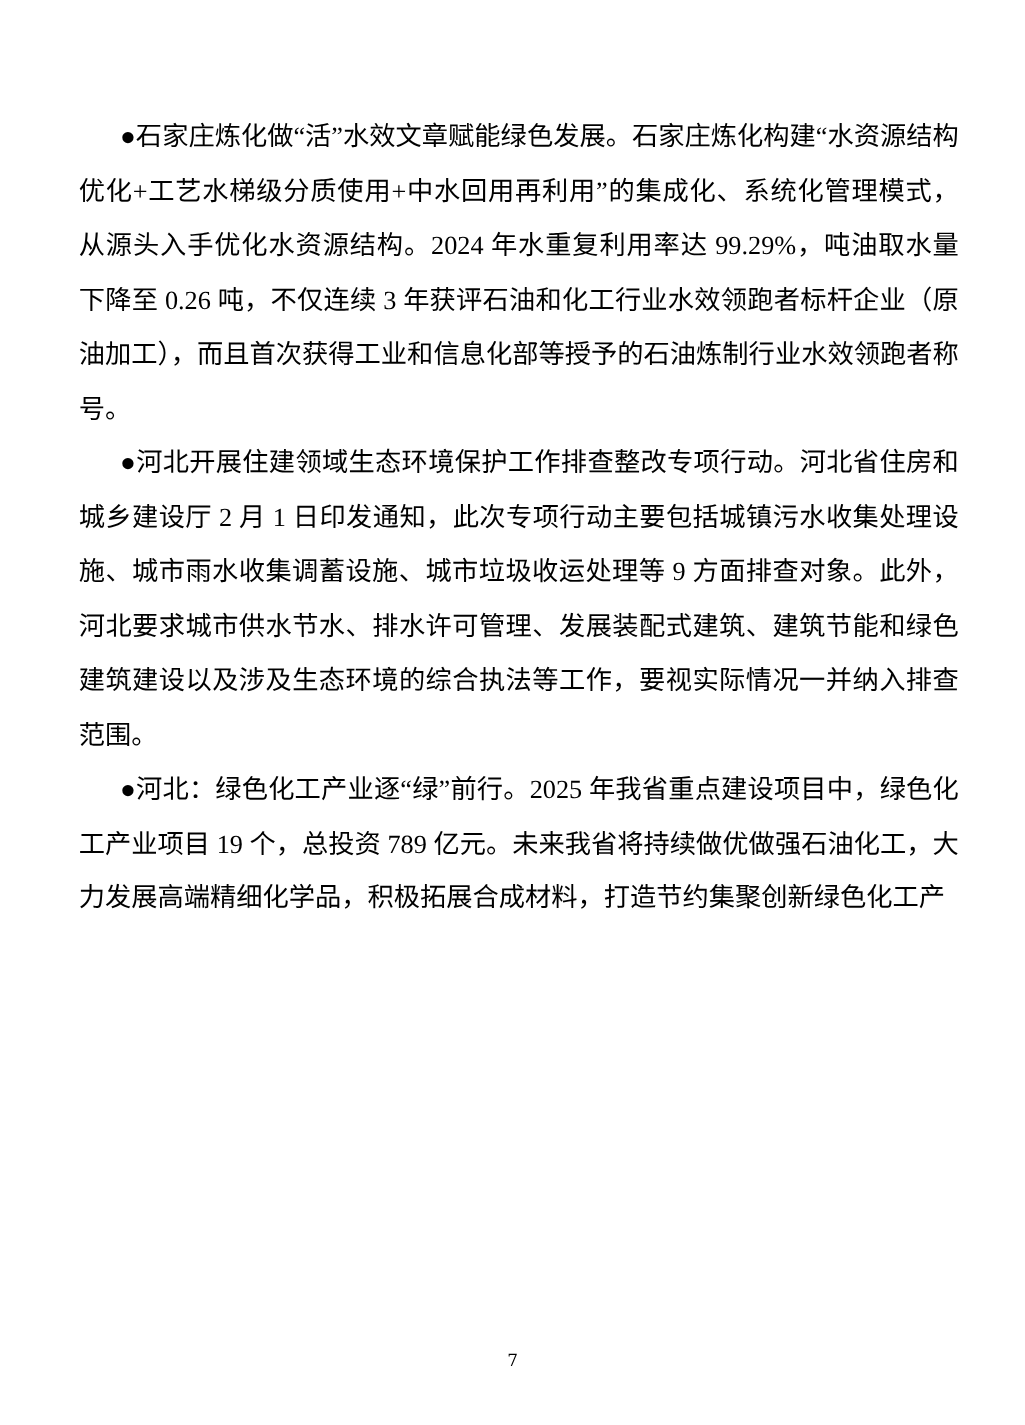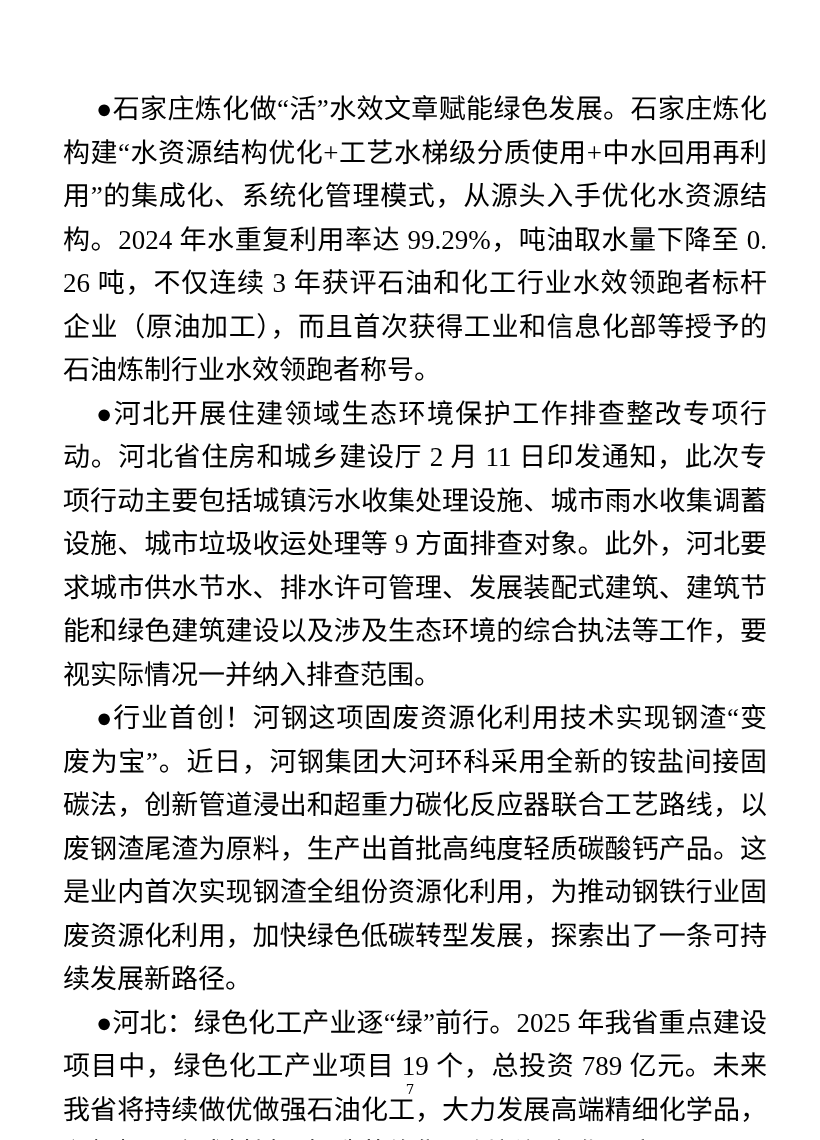--- a/index.html
+++ b/index.html
@@ -24,21 +24,21 @@
   }
   .doc-body {
     position: absolute;
     top: 88px;
     left: 63px;
     right: 53px;
   }
   .para {
     margin: 0;
     padding: 0;
-    font-size: 27px;
+    font-size: 21px;
     line-height: 43.5px;
     text-align: justify;
     text-indent: 33px;
     word-break: break-all;
     color: #000000;
   }
   .page-footer {
     position: absolute;
     top: 1080px;
     left: 0;
@@ -50,20 +50,19 @@
     font-size: 13.5px;
     color: #000000;
   }
 </style>
 </head>
 <body>
 
 <div class="page">
   <div class="doc-body">
     <p class="para">●石家庄炼化做“活”水效文章赋能绿色发展。石家庄炼化构建“水资源结构优化+工艺水梯级分质使用+中水回用再利用”的集成化、系统化管理模式，从源头入手优化水资源结构。2024 年水重复利用率达 99.29%，吨油取水量下降至 0.26 吨，不仅连续 3 年获评石油和化工行业水效领跑者标杆企业（原油加工），而且首次获得工业和信息化部等授予的石油炼制行业水效领跑者称号。</p>
-    <p class="para">●河北开展住建领域生态环境保护工作排查整改专项行动。河北省住房和城乡建设厅 2 月 11 日印发通知，此次专项行动主要包括城镇污水收集处理设施、城市雨水收集调蓄设施、城市垃圾收运处理等 9 方面排查对象。此外，河北要求城市供水节水、排水许可管理、发展装配式建筑、建筑节能和绿色建筑建设以及涉及生态环境的综合执法等工作，要视实际情况一并纳入排查范围。</p>
-    <p class="para">●行业首创！河钢这项固废资源化利用技术实现钢渣“变废为宝”。近日，河钢集团大河环科采用全新的铵盐间接固碳法，创新管道浸出和超重力碳化反应器联合工艺路线，以废钢渣尾渣为原料，生产出首批高纯度轻质碳酸钙产品。这是业内首次实现钢渣全组份资源化利用，为推动钢铁行业固废资源化利用，加快绿色低碳转型发展，探索出了一条可持续发展新路径。</p>
+    <p class="para">●河北开展住建领域生态环境保护工作排查整改专项行动。河北省住房和城乡建设厅 2 月 1 日印发通知，此次专项行动主要包括城镇污水收集处理设施、城市雨水收集调蓄设施、城市垃圾收运处理等 9 方面排查对象。此外，河北要求城市供水节水、排水许可管理、发展装配式建筑、建筑节能和绿色建筑建设以及涉及生态环境的综合执法等工作，要视实际情况一并纳入排查范围。</p>
     <p class="para">●河北：绿色化工产业逐“绿”前行。2025 年我省重点建设项目中，绿色化工产业项目 19 个，总投资 789 亿元。未来我省将持续做优做强石油化工，大力发展高端精细化学品，积极拓展合成材料，打造节约集聚创新绿色化工产</p>
   </div>
   <div class="page-footer">
     <span class="page-number">7</span>
   </div>
 </div>
 
 </body></html>

